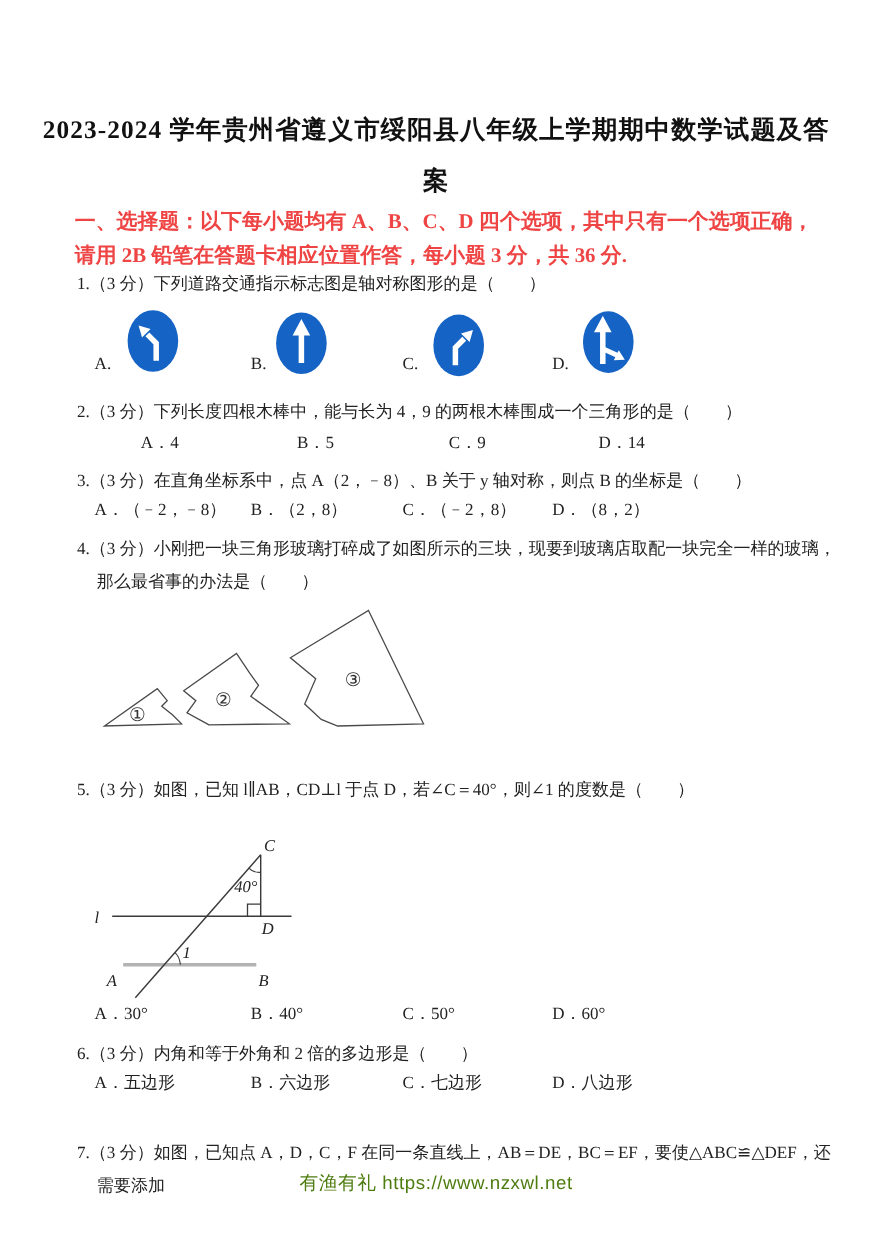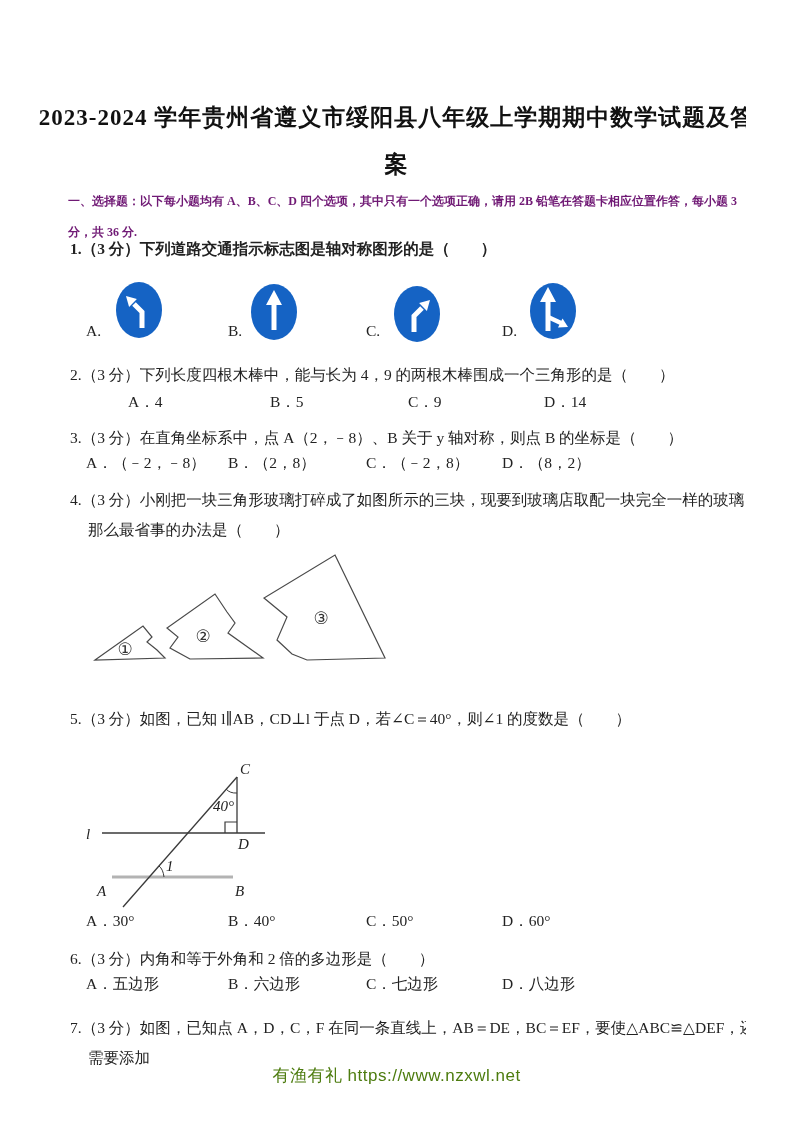--- a/index.html
+++ b/index.html
@@ -1,39 +1,39 @@
 <!DOCTYPE html>
 <html><head>
 <meta charset="utf-8">
 <style>
   html,body{margin:0;padding:0;background:#ffffff;}
   .page{
     position:relative;width:746px;height:1122px;background:#ffffff;overflow:hidden;
-    font-family:"Liberation Serif","DejaVu Serif",serif;color:#222222;
+    font-family:"Liberation Serif","DejaVu Serif",serif;color:#222222;padding-left:48px;
   }
   .abs{position:absolute;}
   .exam-title{
     top:94px;left:30px;width:733px;text-align:center;
     font-size:23px;font-weight:bold;line-height:47px;color:#111;letter-spacing:1px;
   }
   .section-header{
     top:186px;left:68px;width:676px;
-    font-size:12px;font-weight:bold;line-height:31px;color:#701a75;
+    font-size:19px;font-weight:bold;line-height:31px;color:#ef4444;
   }
   .stem{
     left:70px;width:672px;font-size:15.5px;line-height:30px;color:#222;
     padding-left:18px;text-indent:-18px;
   }
-  .q1-stem{top:234px;font-weight:bold;}
+  .q1-stem{top:244px;}
   .q2-stem{top:360px;}
   .q3-stem{top:423px;}
   .q4-stem{top:485px;font-family:Liberation Serif, serif;}
   .q5-stem{top:704px;}
   .q6-stem{top:944px;}
-  .q7-stem{top:1013px;}
+  .q7-stem{top:1034px;}
   .optrow{left:0;width:793px;height:24px;font-size:15.5px;color:#222;}
   .optrow span{position:absolute;white-space:nowrap;}
   .optrow .c1{left:86px;}
   .optrow .c2{left:228px;}
   .optrow .c3{left:366px;}
   .optrow .c4{left:502px;}
   .r-q1labels{top:322px;}
   .r-q2{top:392px;margin-left:42px;}
   .r-q3{top:453px;}
   .r-q4{top:675px;}

